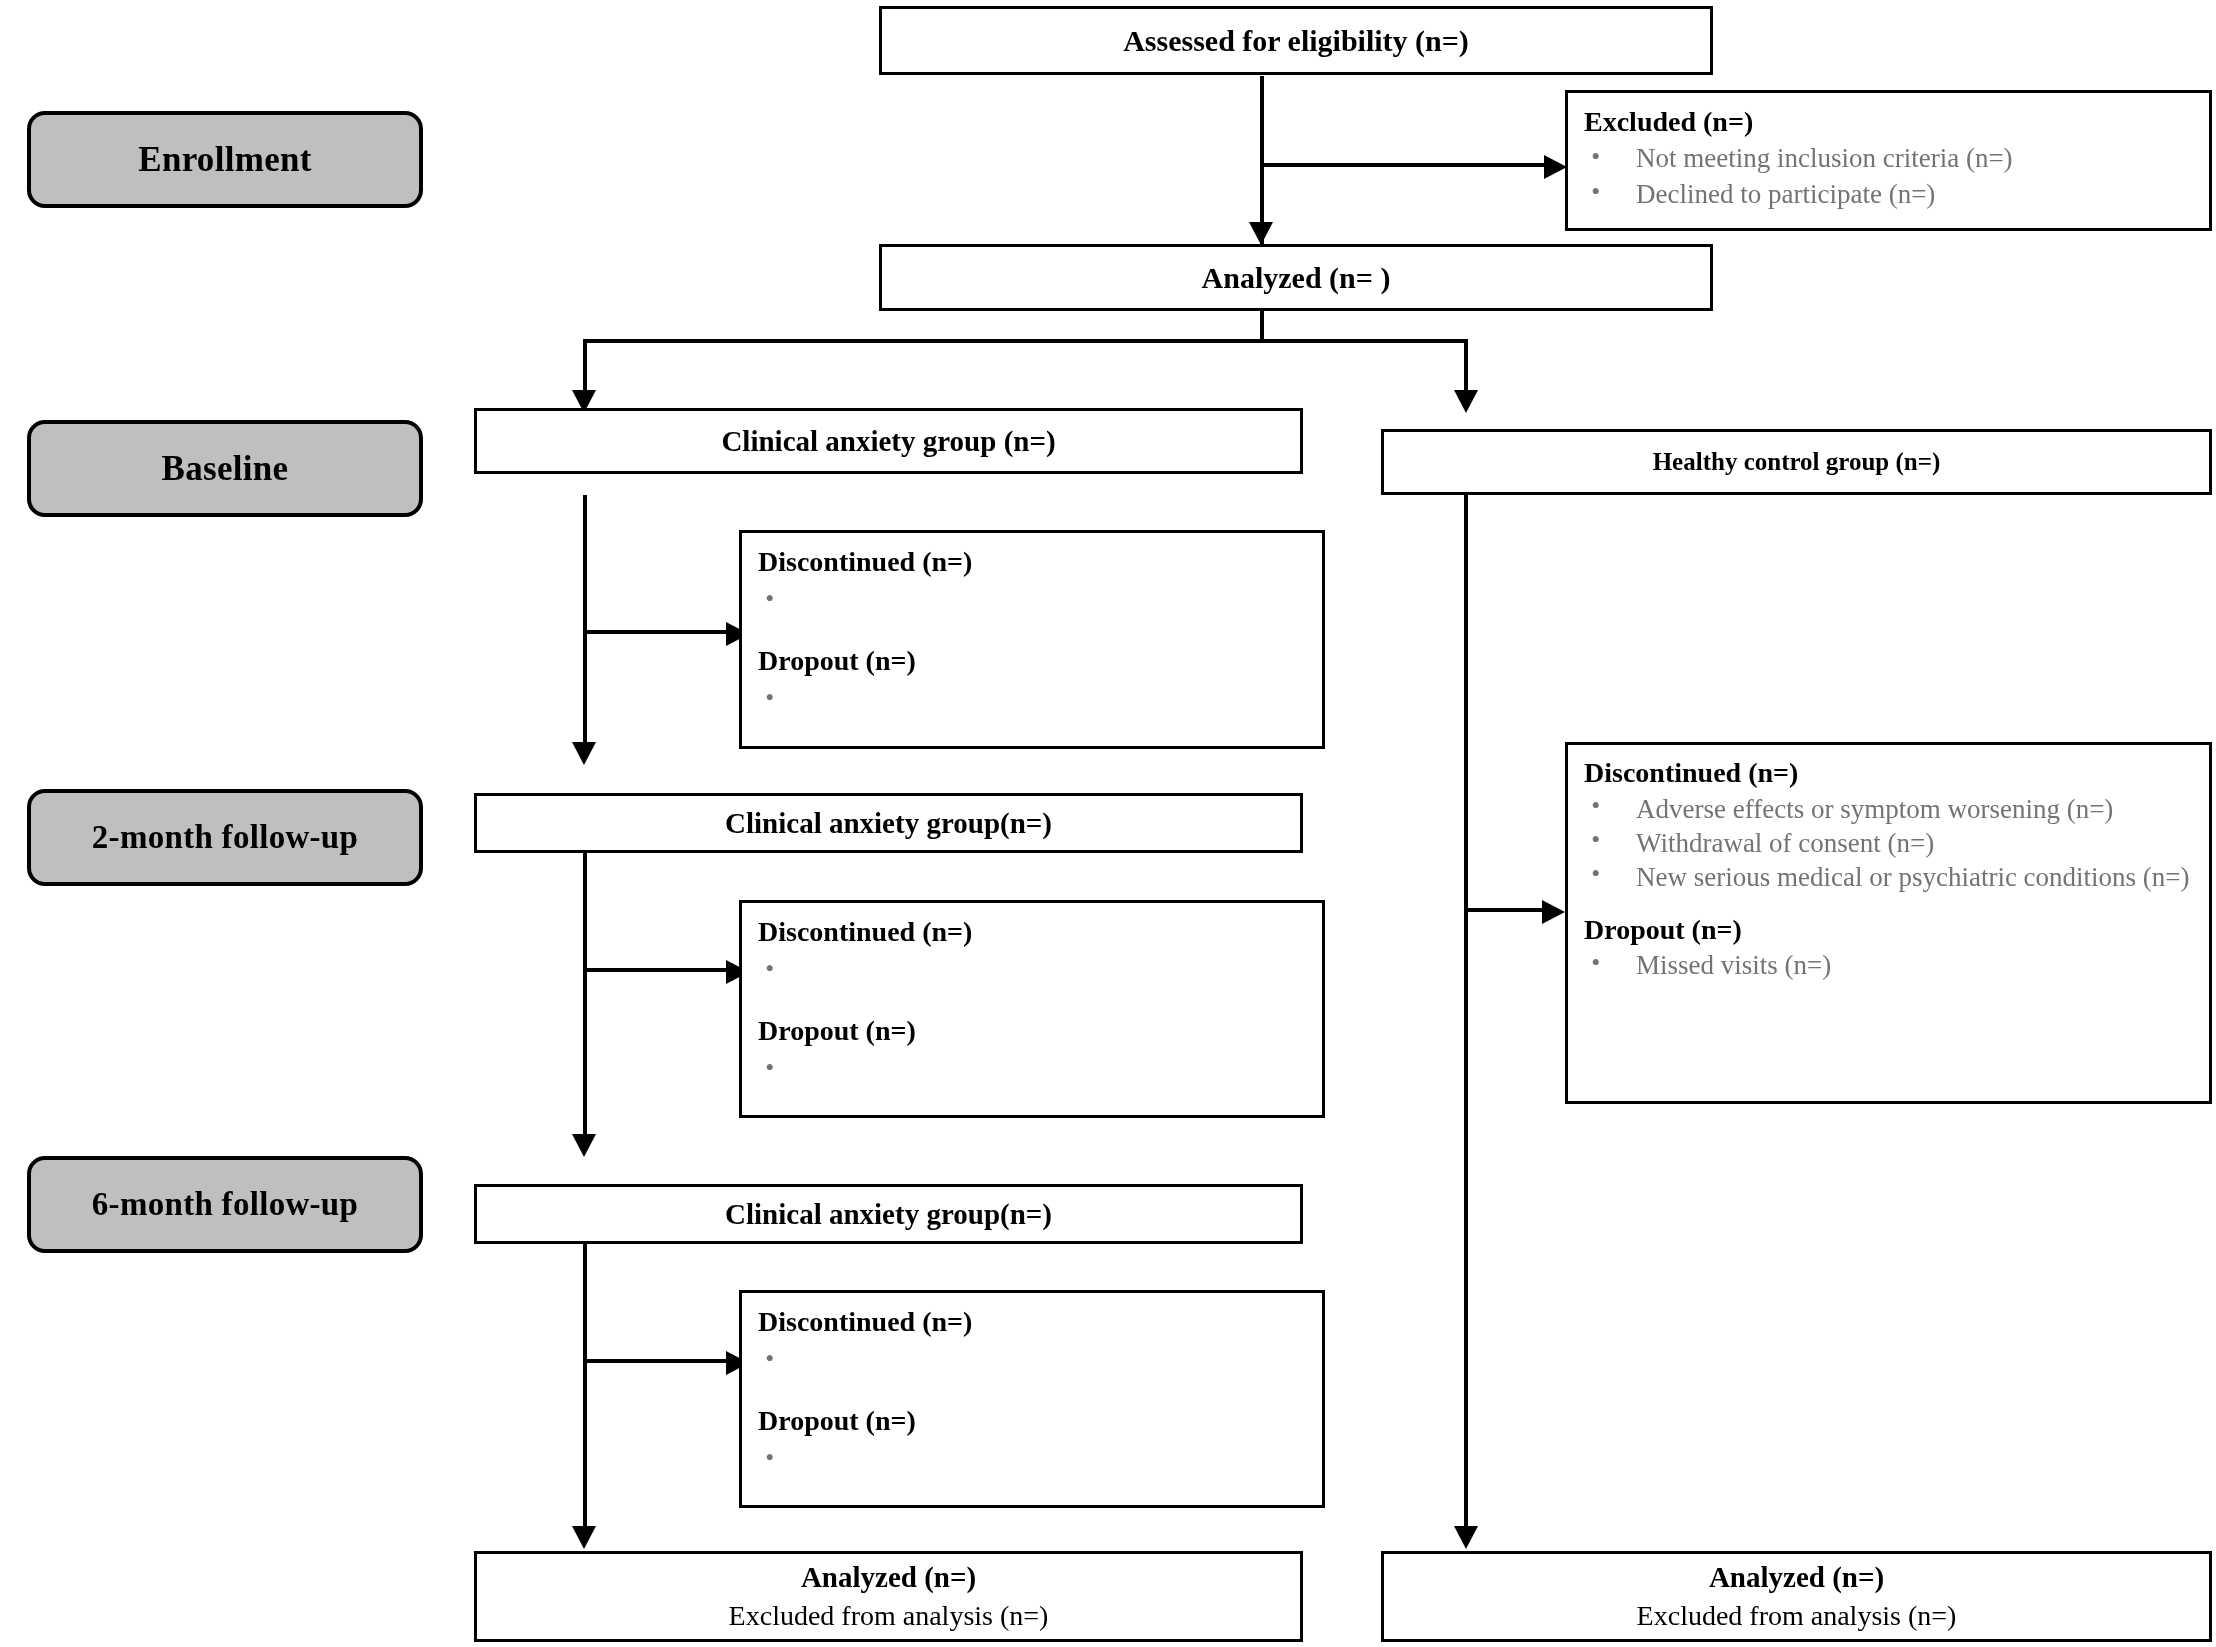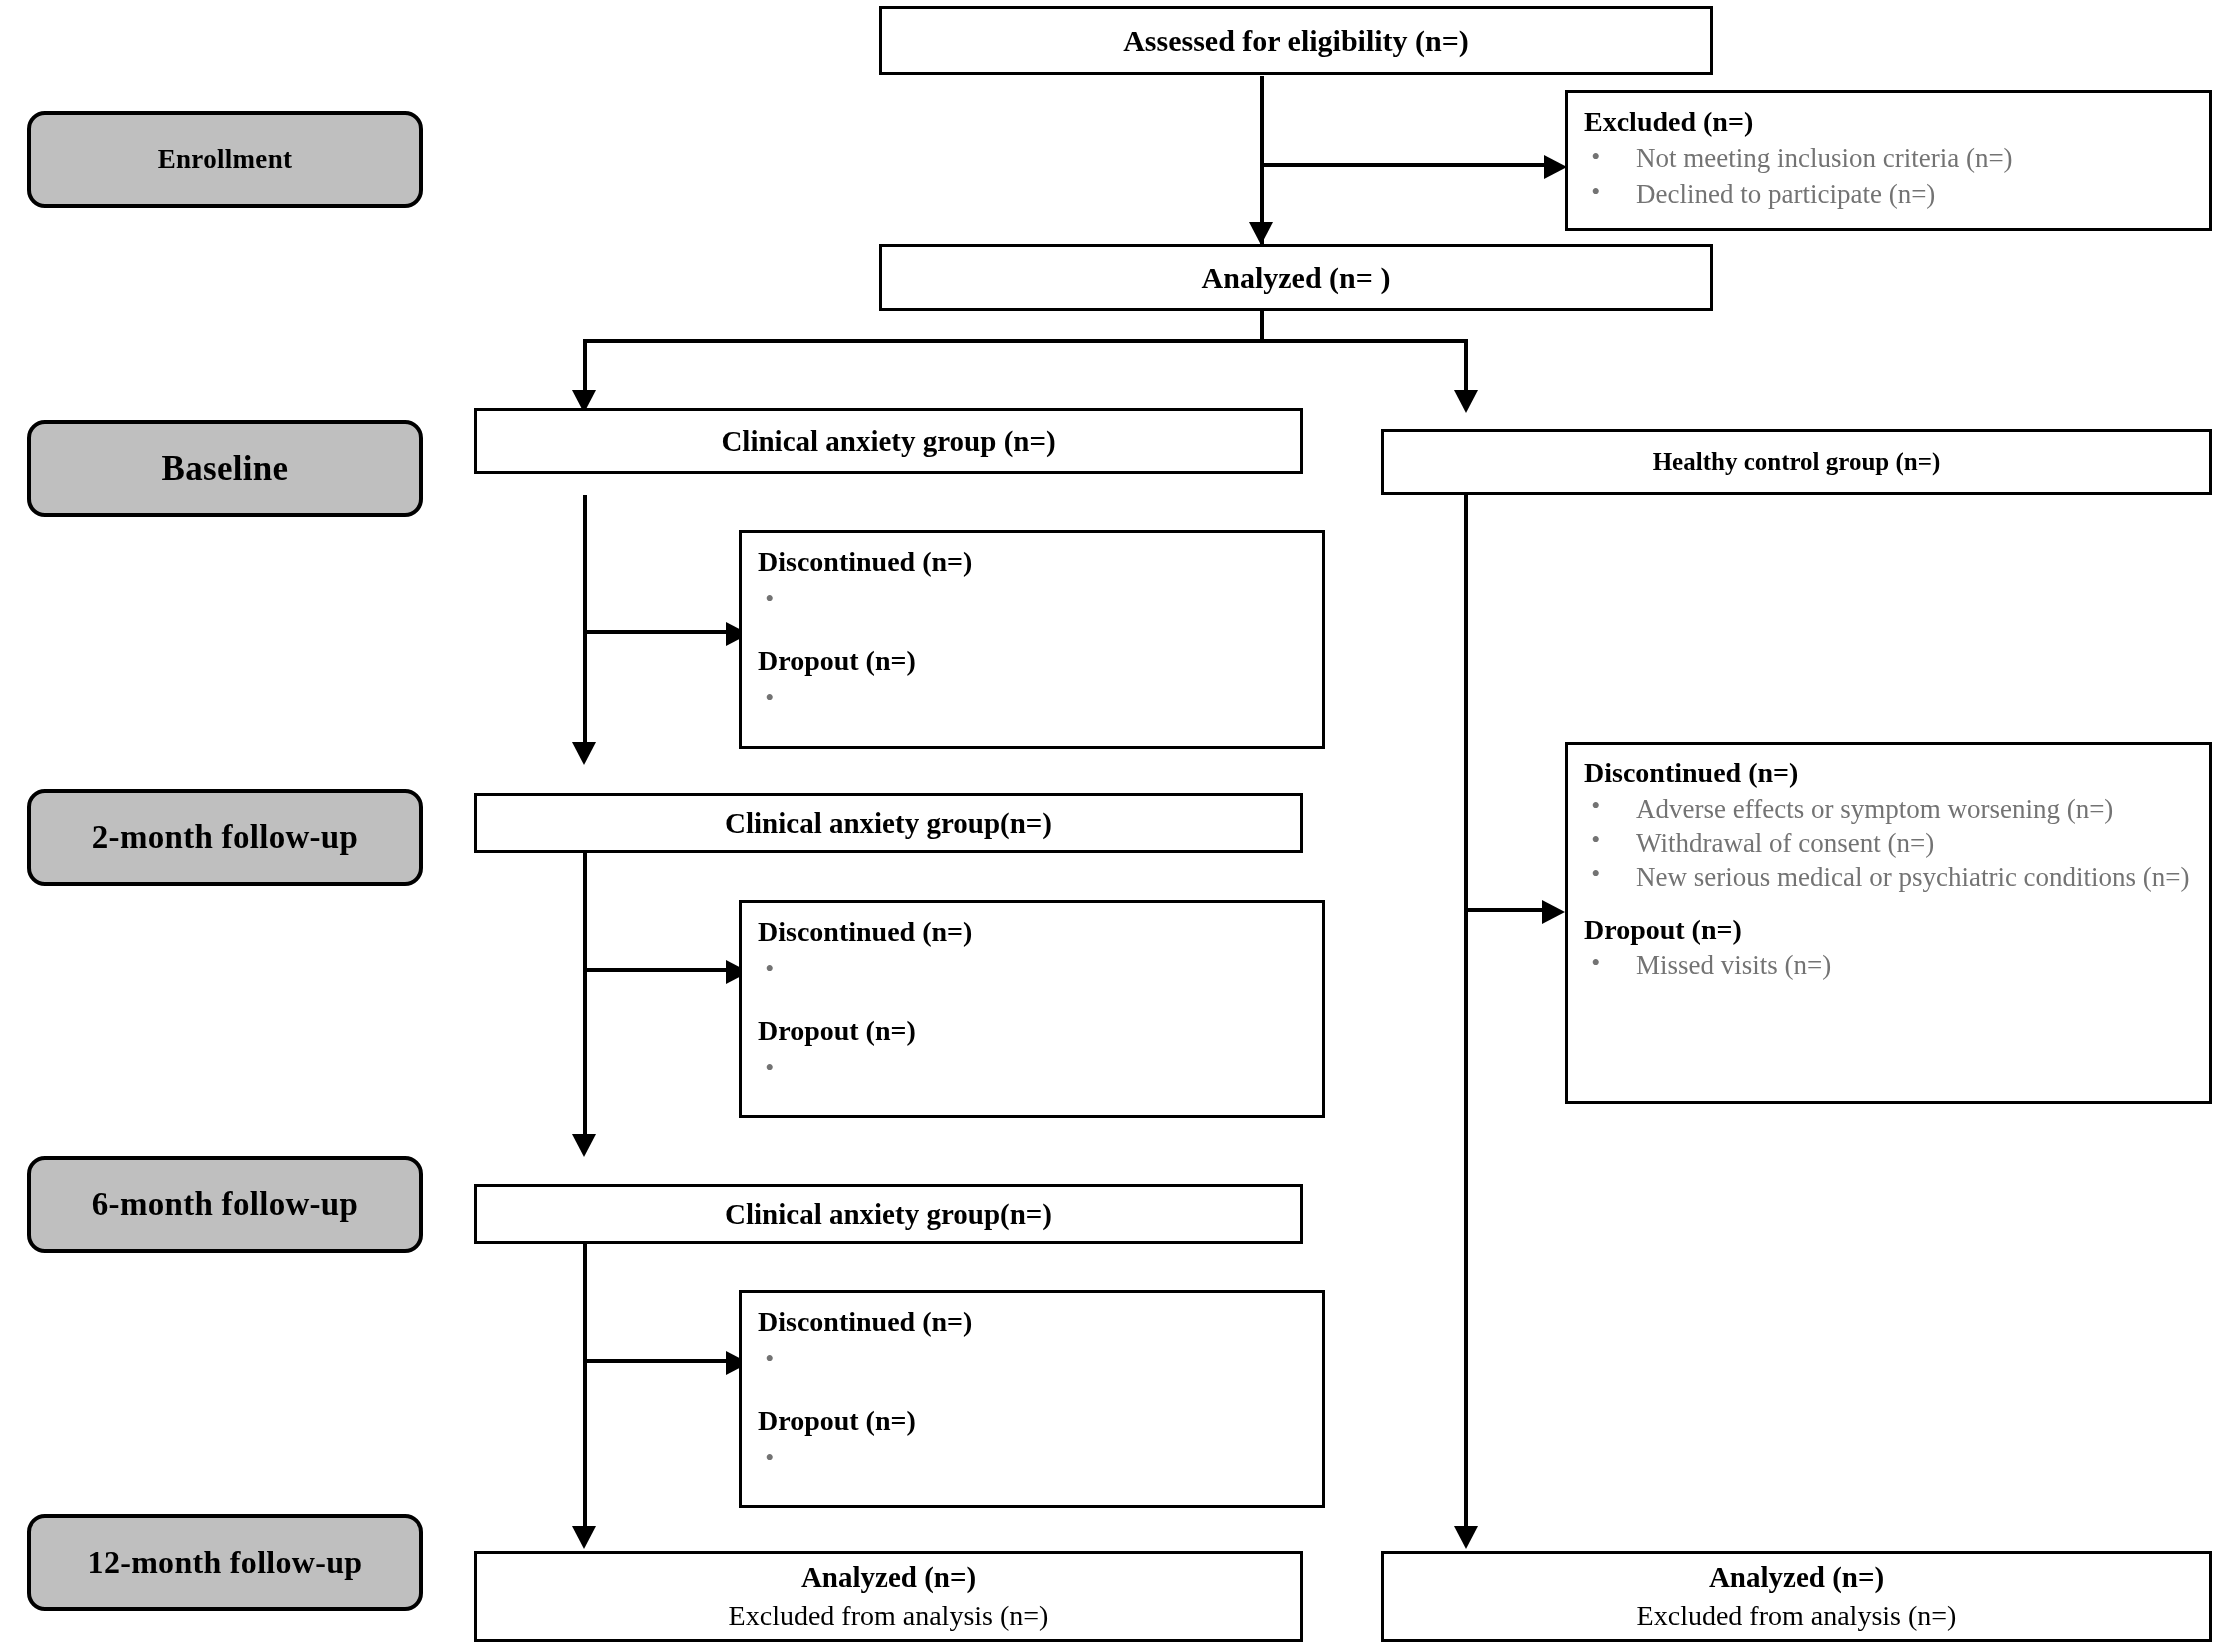--- a/index.html
+++ b/index.html
@@ -115,39 +115,36 @@
     border-top: 12px solid transparent;
     border-bottom: 12px solid transparent;
     border-left: 23px solid #000000;
   }
 </style>
 </head>
 <body>
 
 <div id="canvas">
 
-  <div class="stage-pill" style="left:27px; top:111px; width:396px; height:97px; font-size:27px;">
+  <div class="stage-pill" style="left:27px; top:111px; width:396px; height:97px; font-size:35px;">
     <span>Enrollment</span>
   </div>
 
   <div class="stage-pill" style="left:27px; top:420px; width:396px; height:97px; font-size:35px;">
     <span>Baseline</span>
   </div>
 
   <div class="stage-pill" style="left:27px; top:789px; width:396px; height:97px; font-size:33px;">
     <span>2-month follow-up</span>
   </div>
 
   <div class="stage-pill" style="left:27px; top:1156px; width:396px; height:97px; font-size:33px;">
     <span>6-month follow-up</span>
   </div>
 
-  <div class="stage-pill" style="left:27px; top:1514px; width:396px; height:97px; font-size:32px;">
-    <span>12-month follow-up</span>
-  </div>
 
   <div class="box centered" style="left:879px; top:6px; width:834px; height:69px;">
     <div class="box-title" style="font-size:30px;">Assessed for eligibility (n=)</div>
   </div>
 
   <div class="vline" style="left:1260px; top:76px; height:169px;"></div>
   <div class="arrow-down" style="left:1249px; top:222px;"></div>
 
   <div class="hline" style="left:1260px; top:163px; width:292px;"></div>
   <div class="arrow-right" style="left:1544px; top:155px;"></div>

